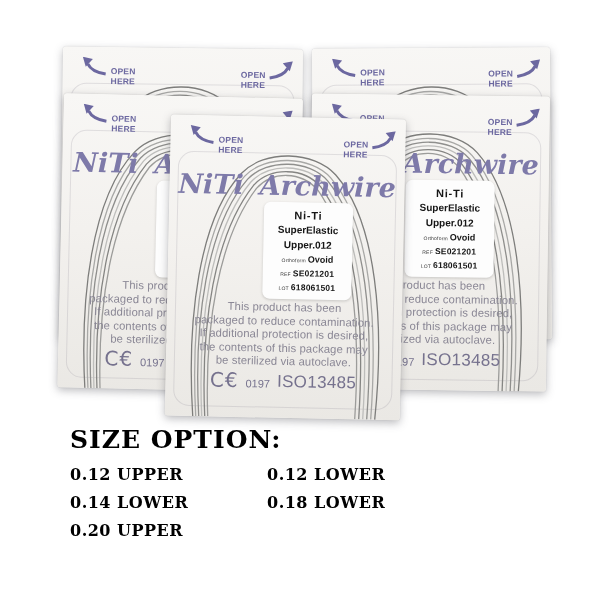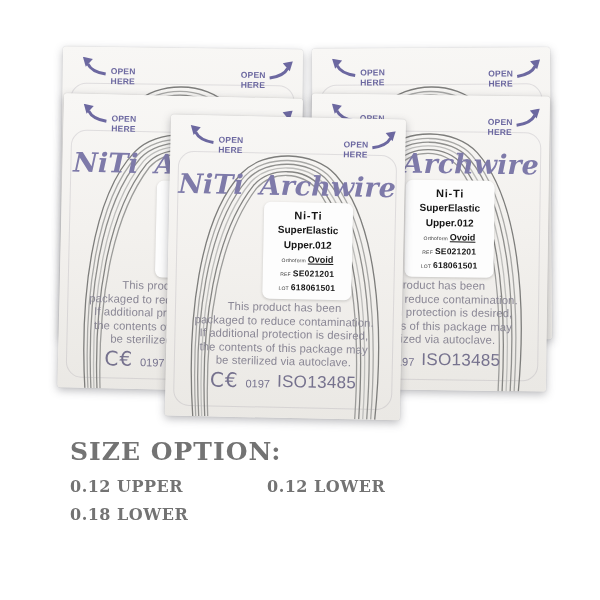--- a/index.html
+++ b/index.html
@@ -29,34 +29,34 @@
          font-family:"DejaVu Serif",serif;font-style:italic;font-weight:600;
          font-size:27px;color:#7e7aa9;}
   
   .label{position:absolute;left:95px;top:85px;width:85px;background:#fdfdfd;border-radius:7px;
          box-shadow:0 1px 3px rgba(0,0,0,.18);padding:7px 2px 7px;text-align:center;color:#161616;}
   .lbl-material{font-size:11px;font-weight:700;letter-spacing:.8px;}
   .lbl-elastic{font-size:10px;font-weight:700;margin-top:3px;}
   .lbl-size{font-size:10px;font-weight:700;margin-top:4px;}
   .lbl-row{margin-top:4px;display:flex;justify-content:center;align-items:baseline;gap:2px;}
   .pfx{font-size:5px;color:#3a3a3a;letter-spacing:.2px;}
-  .lbl-shape{font-size:9px;font-weight:700;text-decoration:underline;}
+  .lbl-shape{font-size:9px;font-weight:700;}
   .lbl-code{font-size:8.5px;font-weight:700;letter-spacing:.2px;}
   
   .notice{position:absolute;top:184px;left:2px;right:2px;text-align:center;
           font-size:11.3px;line-height:13.6px;letter-spacing:.1px;color:#8a8795;}
   
   .cert{position:absolute;top:252px;left:0;right:0;display:flex;justify-content:center;
         align-items:flex-start;gap:7px;color:#76728e;}
   .ce-mark{font-family:"DejaVu Sans",sans-serif;font-size:20px;letter-spacing:1px;}
   .ce-number{font-size:11px;margin-top:9px;}
   .iso{font-size:17px;letter-spacing:.3px;margin-top:3px;}
   
-  .size-block{position:absolute;left:70px;top:425px;color:#737373;
-              font-family:"DejaVu Serif",serif;font-weight:700;margin-top:12px;}
+  .size-block{position:absolute;left:70px;top:425px;color:#000000;
+              font-family:"DejaVu Serif",serif;font-weight:700;}
   .size-title{font-size:25px;letter-spacing:1px;}
   .size-grid{display:grid;grid-template-columns:197px auto;margin-top:7px;
              font-size:16px;line-height:28px;letter-spacing:.5px;}
 </style>
 </head>
 <body>
 
 <div class="stage">
 
   <div class="pkg pkg-back-left">
@@ -382,17 +382,19 @@
       <span class="ce-number">0197</span>
       <span class="iso">ISO13485</span>
     </div>
   </div>
 
   <div class="size-block">
     <div class="size-title">SIZE OPTION:</div>
     <div class="size-grid">
       <div>0.12 UPPER</div>
       <div>0.12 LOWER</div>
+      <div>0.14 LOWER</div>
       <div>0.18 LOWER</div>
+      <div>0.20 UPPER</div>
     </div>
   </div>
 
 </div>
 
 </body></html>

